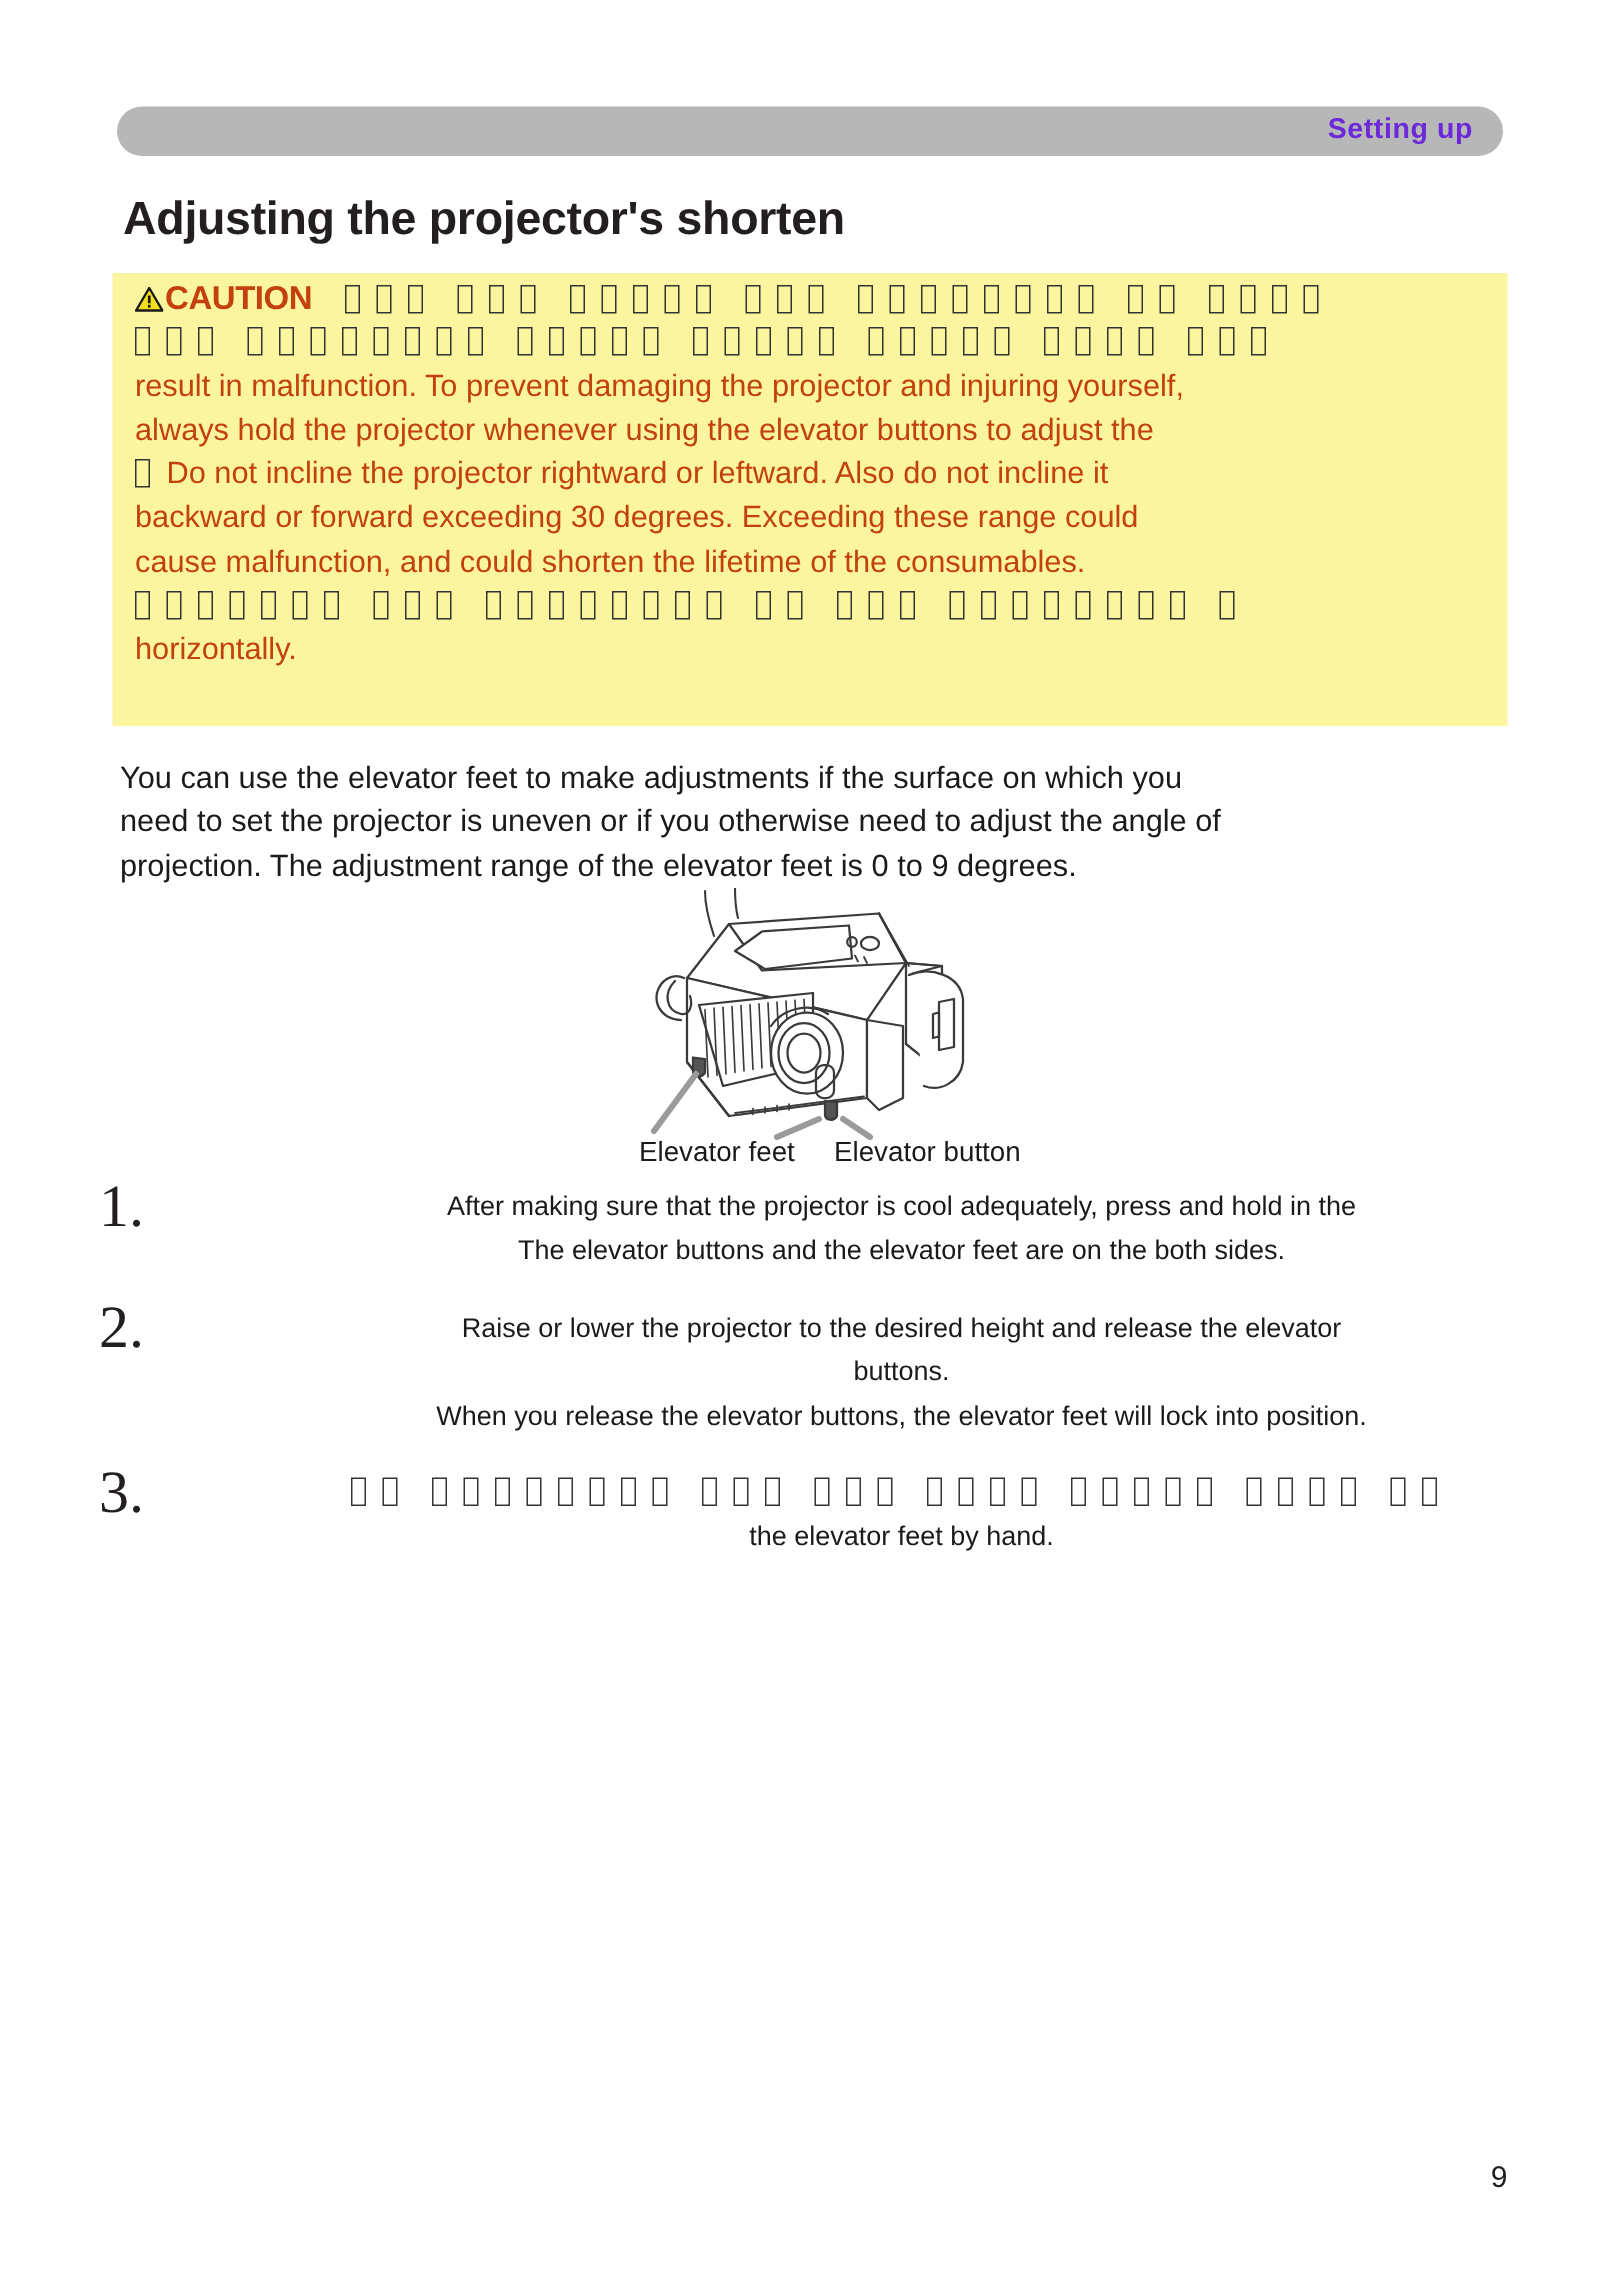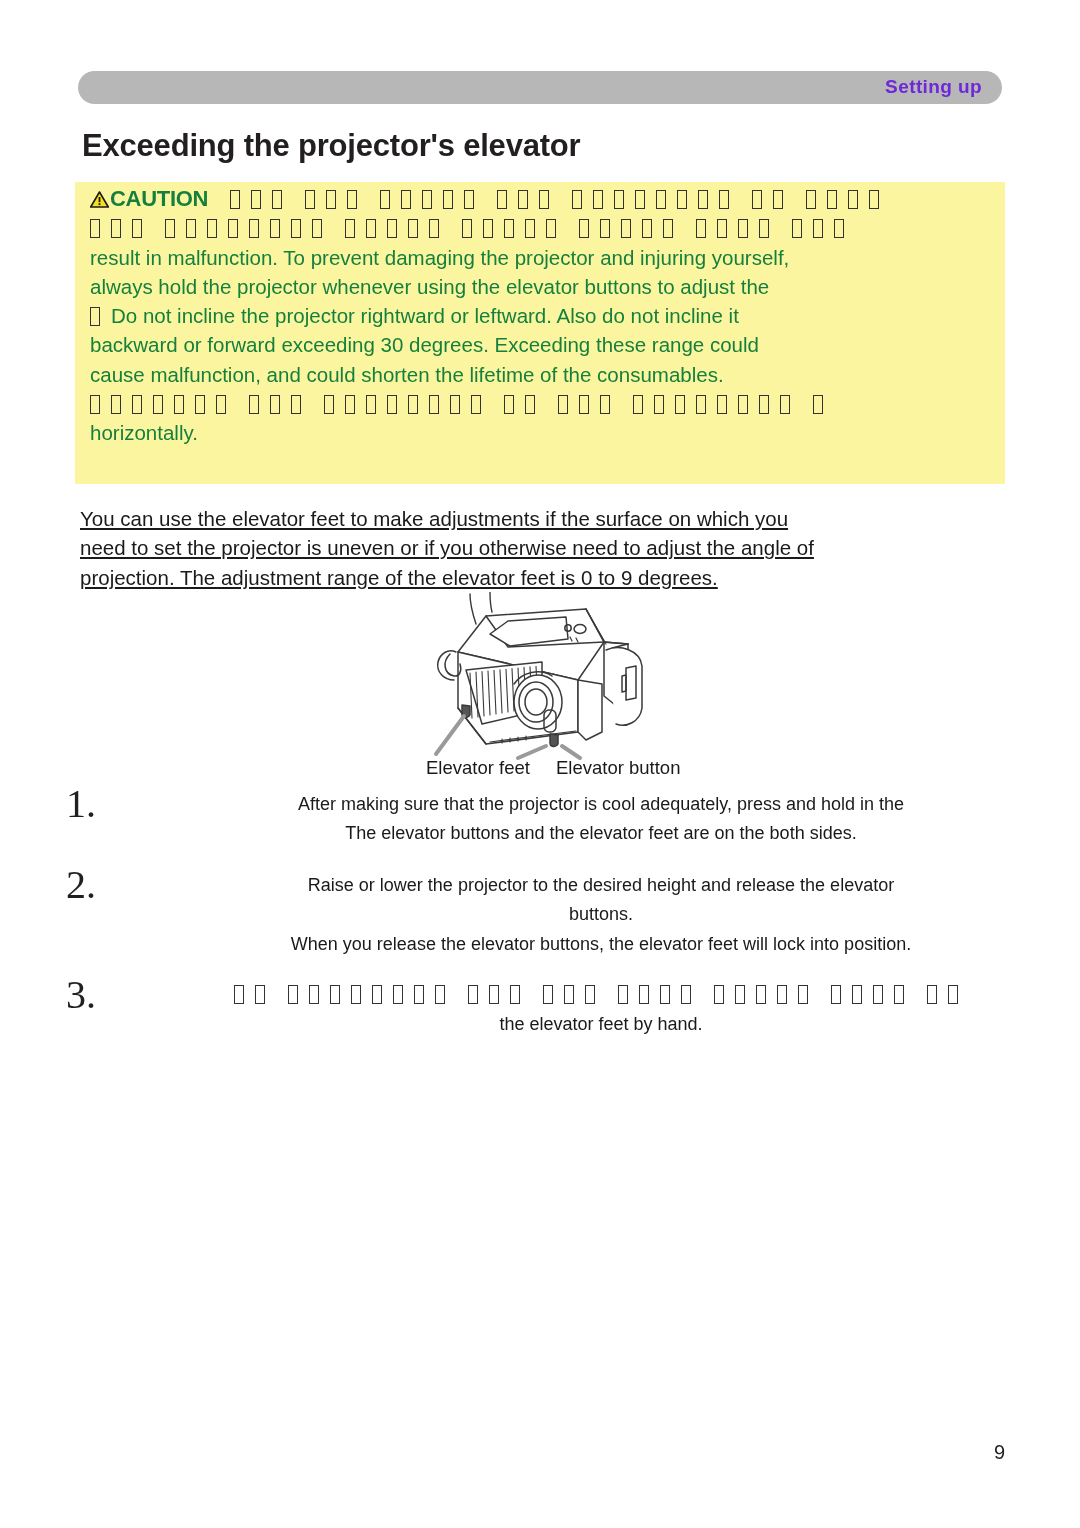--- a/index.html
+++ b/index.html
@@ -59,21 +59,21 @@
     height: 302px;
     background: #fcf5a0;
   }
   .caution-body {
     position: absolute;
     left: 75px;
     top: 184px;
     width: 924px;
     font-size: 20.5px;
     line-height: 29.3px;
-    color: #15803d;
+    color: #c2410c;
   }
   .caution-body .ln {
     white-space: nowrap;
     padding-left: 15px;
     height: 29.3px;
   }
   .caution-head {
     font-weight: bold;
     font-size: 22px;
     letter-spacing: -0.3px;
@@ -100,21 +100,21 @@
 
   
   .intro {
     position: absolute;
     left: 80px;
     top: 504px;
     width: 960px;
     font-size: 20.5px;
     line-height: 29.4px;
   }
-  .intro div { white-space: nowrap; text-decoration: underline; }
+  .intro div { white-space: nowrap; }
 
   
   .figure {
     position: absolute;
     left: 390px;
     top: 592px;
     width: 320px;
     height: 200px;
   }
   .fig-labels {
@@ -172,21 +172,21 @@
     color: #231f20;
   }
 </style>
 </head>
 <body>
 
 <div class="header-bar">
   <span class="header-label">Setting up</span>
 </div>
 
-<div class="page-title">Exceeding the projector's elevator</div>
+<div class="page-title">Adjusting the projector's shorten</div>
 
 <div class="caution-box"></div>
 <div class="caution-body">
 
   <div class="ln">
     <span class="caution-head"><svg class="warn-tri" width="19" height="17" viewBox="0 0 19 17">
           <polygon points="9.5,1 18.3,16 0.7,16" fill="#f4e01f" stroke="#1a1a1a" stroke-width="1.6" stroke-linejoin="round"></polygon>
           <rect x="8.6" y="6" width="1.8" height="5.2" fill="#1a1a1a"></rect>
           <rect x="8.6" y="12.2" width="1.8" height="1.9" fill="#1a1a1a"></rect>
         </svg><span>CAUTION</span></span><span class="tgap"></span><span id="c-tofu-1"><span class="tofu"></span><span class="tspace"></span><span class="tofu"></span><span class="tspace"></span><span class="tofu"></span><span class="tgap"></span><span class="tofu"></span><span class="tspace"></span><span class="tofu"></span><span class="tspace"></span><span class="tofu"></span><span class="tgap"></span><span class="tofu"></span><span class="tspace"></span><span class="tofu"></span><span class="tspace"></span><span class="tofu"></span><span class="tspace"></span><span class="tofu"></span><span class="tspace"></span><span class="tofu"></span><span class="tgap"></span><span class="tofu"></span><span class="tspace"></span><span class="tofu"></span><span class="tspace"></span><span class="tofu"></span><span class="tgap"></span><span class="tofu"></span><span class="tspace"></span><span class="tofu"></span><span class="tspace"></span><span class="tofu"></span><span class="tspace"></span><span class="tofu"></span><span class="tspace"></span><span class="tofu"></span><span class="tspace"></span><span class="tofu"></span><span class="tspace"></span><span class="tofu"></span><span class="tspace"></span><span class="tofu"></span><span class="tgap"></span><span class="tofu"></span><span class="tspace"></span><span class="tofu"></span><span class="tgap"></span><span class="tofu"></span><span class="tspace"></span><span class="tofu"></span><span class="tspace"></span><span class="tofu"></span><span class="tspace"></span><span class="tofu"></span><span class="tspace"></span></span>

